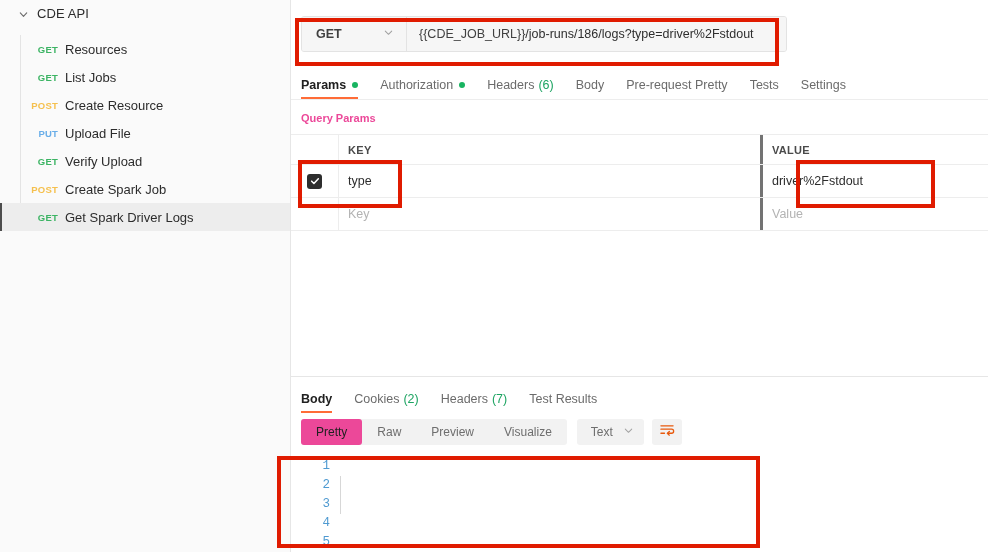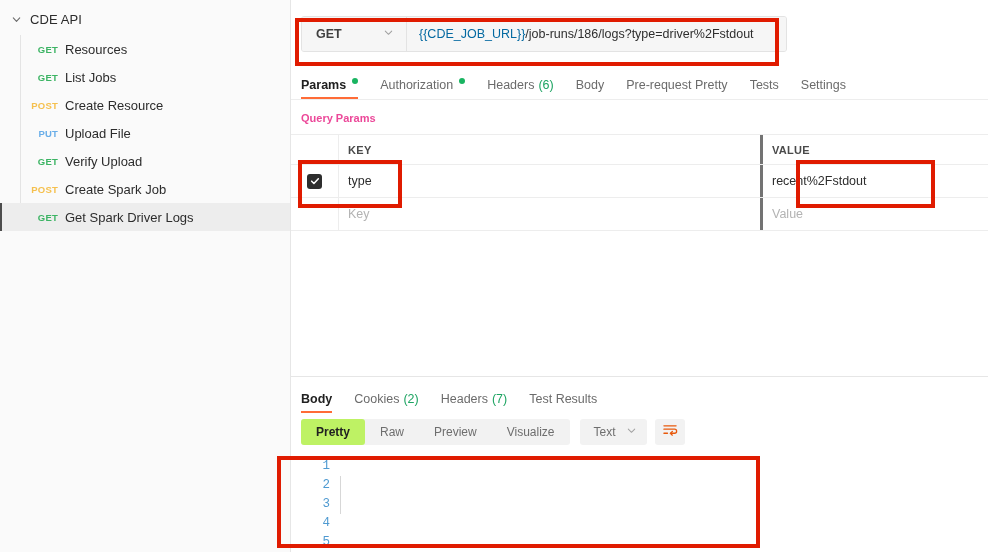--- a/index.html
+++ b/index.html
@@ -22,23 +22,23 @@
     width: 291px;
     height: 552px;
     background: #fafafa;
     border-right: 1px solid #e6e6e6;
     flex: 0 0 291px;
     padding-top: 6px;
     position: relative;
   }
   .collection-header {
     display: flex;
-    align-items: center;
+    align-items: flex-start;
     height: 26px;
-    padding-left: 8px;
+    padding-left: 15px;
     font-size: 13px;
     color: #2e2e2e;
   }
   .chev {
     width: 16px; height: 16px;
     display: inline-flex;
     align-items: center; justify-content: center;
     margin-right: 6px;
     flex: 0 0 16px;
   }
@@ -129,39 +129,40 @@
     flex: 1 1 auto;
     display: flex;
     align-items: center;
     padding: 0 10px 0 12px;
     font-size: 12.5px;
     color: #2e2e2e;
     background: #f6f6f6;
     white-space: nowrap;
     overflow: hidden;
   }
-  .url-var { color: #0369a1; }
+  .url-var { color: #404040; }
 
   
   .req-tabs {
     display: flex;
     align-items: flex-end;
     padding-left: 10px;
     height: 30px;
     border-bottom: 1px solid #ededed;
     margin-top: 2px;
   }
   .rtab {
     position: relative;
     font-size: 12.5px;
     color: #6b6b6b;
     padding: 0 0 7px 0;
     margin-right: 22px;
     cursor: pointer;
     display: flex;
+    align-items: center;
     white-space: nowrap;
   }
   .rtab.active { color: #212121; font-weight: bold; }
   .rtab.active:after {
     content:"";
     position:absolute;
     left:0; right:0; bottom:0;
     height:2px;
     background:#ff6c37;
   }
@@ -254,23 +255,23 @@
   .segbtn {
     font-size: 12px;
     color: #6e6e6e;
     padding: 0 15px;
     height: 26px;
     display: flex; align-items: center;
     border-radius: 3px;
     cursor: pointer;
   }
   .segbtn.active {
-    background: #bef264;
+    background: #ec4899;
     color: #212121;
-    font-weight: bold;
+    font-weight: normal;
   }
   .fmt-select {
     margin-left: 10px;
     height: 26px;
     background: #f2f2f2;
     border-radius: 3px;
     display: flex;
     align-items: center;
     padding: 0 10px 0 14px;
     font-size: 12px;
@@ -433,21 +434,21 @@
           <span class="cbox">
             <svg width="10" height="10" viewBox="0 0 12 12">
                 <path d="M2 6.2 L4.7 8.9 L10 3.3" fill="none" stroke="#ffffff" stroke-width="1.8" stroke-linecap="round" stroke-linejoin="round"></path>
               </svg>
           </span>
         </div>
         <div class="pkey">
           <span>type</span>
         </div>
         <div class="pval">
-          <span>recent%2Fstdout</span>
+          <span>driver%2Fstdout</span>
         </div>
       </div>
 
       <div class="prow">
         <div class="pcheck"></div>
         <div class="pkey">
           <span class="ph">Key</span>
         </div>
         <div class="pval">
           <span class="ph">Value</span>

